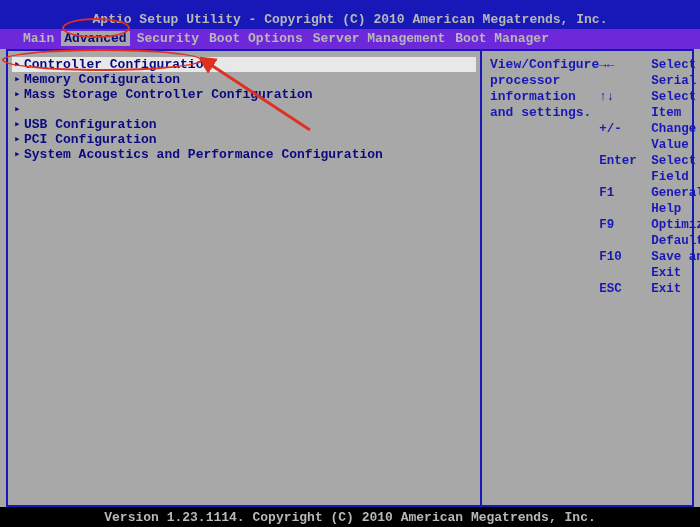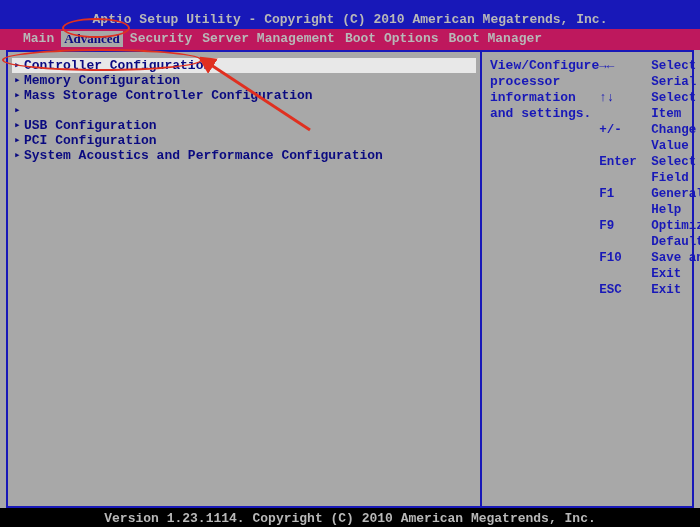--- a/index.html
+++ b/index.html
@@ -15,34 +15,33 @@
       position: relative;
     }
     .header {
       background: #1818b8;
       color: #b8b8b8;
       text-align: center;
       padding: 12px 0 2px;
       font-size: 13px;
     }
     .menubar {
-      background: #be185d;
+      background: #6d28d9;
       color: #b8b8b8;
       padding: 2px 0 3px 20px;
       display: flex;
       gap: 4px;
       font-size: 13px;
     }
     .menu-item {
       padding: 0 3px;
     }
     .menu-item.active {
       background: #a8a8a8;
       color: #0a0a80;
-      font-family: Liberation Serif, serif;
     }
     .main-area {
       display: flex;
       border: 2px solid #1818b8;
       margin: 0 6px;
       height: 458px;
       background: #a8a8a8;
     }
     .left-pane {
       flex: 1;
@@ -126,22 +125,22 @@
   </style>
 </head>
 <body>
 
 <div class="header">Aptio Setup Utility - Copyright (C) 2010 American Megatrends, Inc.</div>
 
 <div class="menubar">
   <span class="menu-item">Main</span>
   <span class="menu-item active">Advanced</span>
   <span class="menu-item">Security</span>
+  <span class="menu-item">Boot Options</span>
   <span class="menu-item">Server Management</span>
-  <span class="menu-item">Boot Options</span>
   <span class="menu-item">Boot Manager</span>
 </div>
 
 <div class="main-area">
   <div class="left-pane">
     <div class="menu-row selected">
       <span class="arrow">▸</span>
       <span>Controller Configuration</span>
     </div>
     <div class="menu-row">

